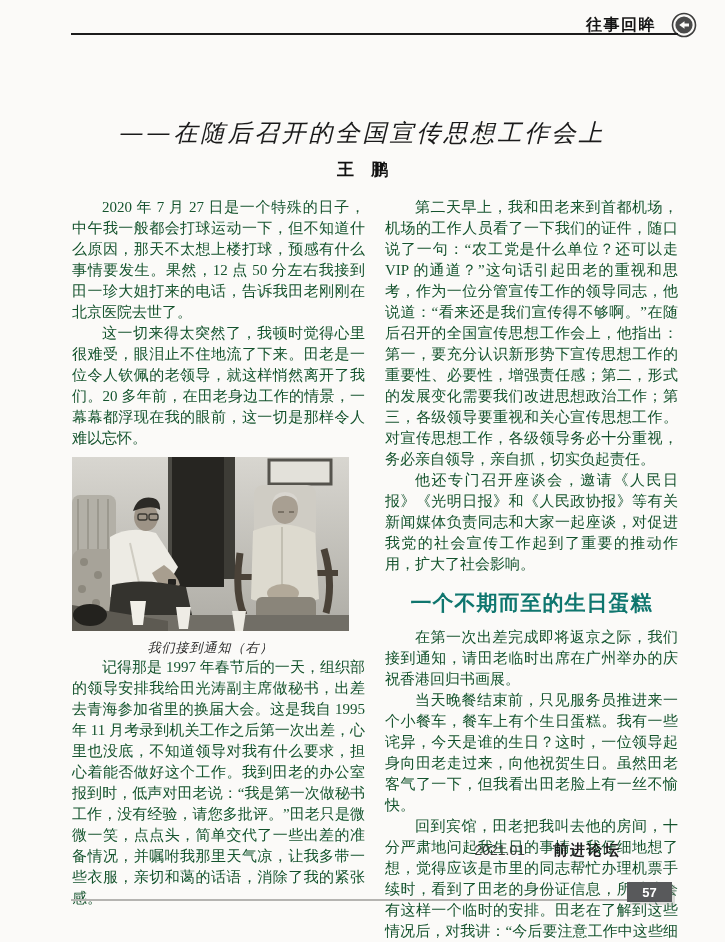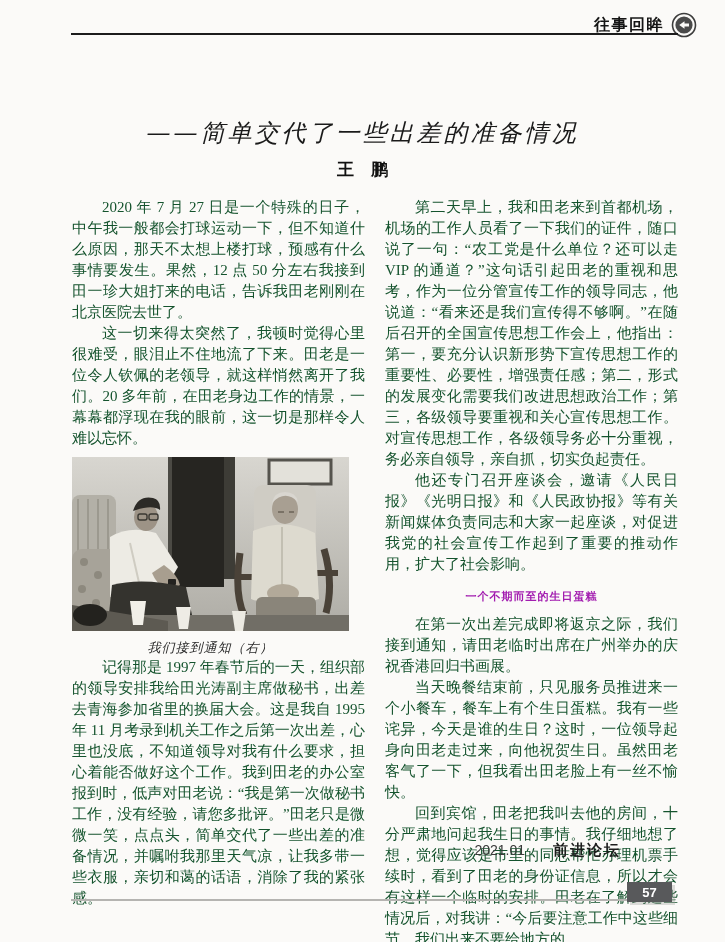--- a/index.html
+++ b/index.html
@@ -2,38 +2,38 @@
 <html lang="zh"><head>
 <meta charset="utf-8">
 <style>
   html,body{margin:0;padding:0;background:#e9e8e4;}
   .page{
     position:relative;width:725px;height:942px;margin:0 auto;
     background:#fbfaf8;color:#262626;overflow:hidden;
     font-family:"Liberation Serif","DejaVu Serif",serif;
   }
   
-  .header{position:absolute;top:12px;right:28px;display:flex;align-items:center;gap:7px;}
+  .header{position:absolute;top:12px;right:28px;display:flex;align-items:center;gap:15px;}
   .header-label{font-family:"Liberation Sans","DejaVu Sans",sans-serif;font-size:16px;font-weight:600;letter-spacing:1.5px;color:#141414;}
   .header-rule{position:absolute;top:33px;left:71px;width:607px;height:2px;background:#1c1c1c;}
   
   .title{position:absolute;top:60px;left:0;width:100%;text-align:center;
     font-family:"Liberation Sans","DejaVu Sans",sans-serif;
     font-size:37px;font-weight:bold;letter-spacing:3px;color:#111;}
   .subtitle{position:absolute;top:117px;left:0;width:100%;text-align:center;
     font-family:"DejaVu Serif","Liberation Serif",serif;font-style:italic;
     font-size:24px;letter-spacing:3px;color:#1a1a1a;}
   .author{position:absolute;top:158px;left:0;width:100%;text-align:center;
     font-family:"Liberation Sans","DejaVu Sans",sans-serif;
     font-size:17px;font-weight:bold;color:#111;}
   
   .columns{position:absolute;top:197px;left:72px;width:606px;display:flex;gap:20px;}
   .col{width:293px;}
   .col p{margin:0;font-size:15px;line-height:21px;text-align:justify;text-indent:2em;color:#14532d;}
-  .section-heading{margin:14px 0 10px 0;text-align:center;font-size:11px;font-weight:bold;letter-spacing:1px;color:#a21caf;}
+  .section-heading{margin:14px 0 10px 0;text-align:center;font-size:21px;font-weight:bold;letter-spacing:1px;color:#0f766e;}
   
   .figure{margin-top:8px;width:277px;}
   .photo{display:block;width:277px;height:174px;background:#b9b7b1;}
   .caption{margin-top:8px;text-align:center;font-family:"DejaVu Serif","Liberation Serif",serif;
     font-style:italic;font-size:13px;color:#2a2a2a;letter-spacing:1px;}
   
   .footer-rule{position:absolute;top:899px;left:71px;width:556px;height:2px;background:#b5b4b1;}
   .footer-text{position:absolute;top:841px;right:104px;display:flex;align-items:baseline;gap:28px;}
   .footer-issue{font-family:"Liberation Sans","DejaVu Sans",sans-serif;font-size:14px;color:#3a3a3a;}
   .footer-journal{font-size:15px;font-weight:bold;letter-spacing:2px;color:#1d1d1d;}
@@ -52,21 +52,21 @@
     <span style="display:inline-flex;">
       <svg width="26" height="26" viewBox="0 0 26 26">
         <circle cx="13" cy="13" r="11.5" fill="none" stroke="#3c3c3c" stroke-width="1.6"></circle>
         <circle cx="13" cy="13" r="8.6" fill="#4a4a4a"></circle>
         <polygon points="8.2,13 13.5,9.2 13.5,11.6 18,11.6 18,14.4 13.5,14.4 13.5,16.8" fill="#fbfaf8"></polygon>
       </svg>
     </span>
   </div>
   <div class="header-rule"></div>
 
-  <div class="subtitle">——简单交代了一些出差的准备情况</div>
+  <div class="subtitle">——在随后召开的全国宣传思想工作会上</div>
   <div class="author">王　鹏</div>
 
   <div class="columns">
 
     <div class="col">
       <p>2020 年 7 月 27 日是一个特殊的日子，中午我一般都会打球运动一下，但不知道什么原因，那天不太想上楼打球，预感有什么事情要发生。果然，12 点 50 分左右我接到田一珍大姐打来的电话，告诉我田老刚刚在北京医院去世了。</p>
       <p>这一切来得太突然了，我顿时觉得心里很难受，眼泪止不住地流了下来。田老是一位令人钦佩的老领导，就这样悄然离开了我们。20 多年前，在田老身边工作的情景，一幕幕都浮现在我的眼前，这一切是那样令人难以忘怀。</p>
 
       <figure class="figure" style="margin:8px 0 0 0;">
         <svg class="photo" viewBox="0 0 277 174" preserveAspectRatio="none">

